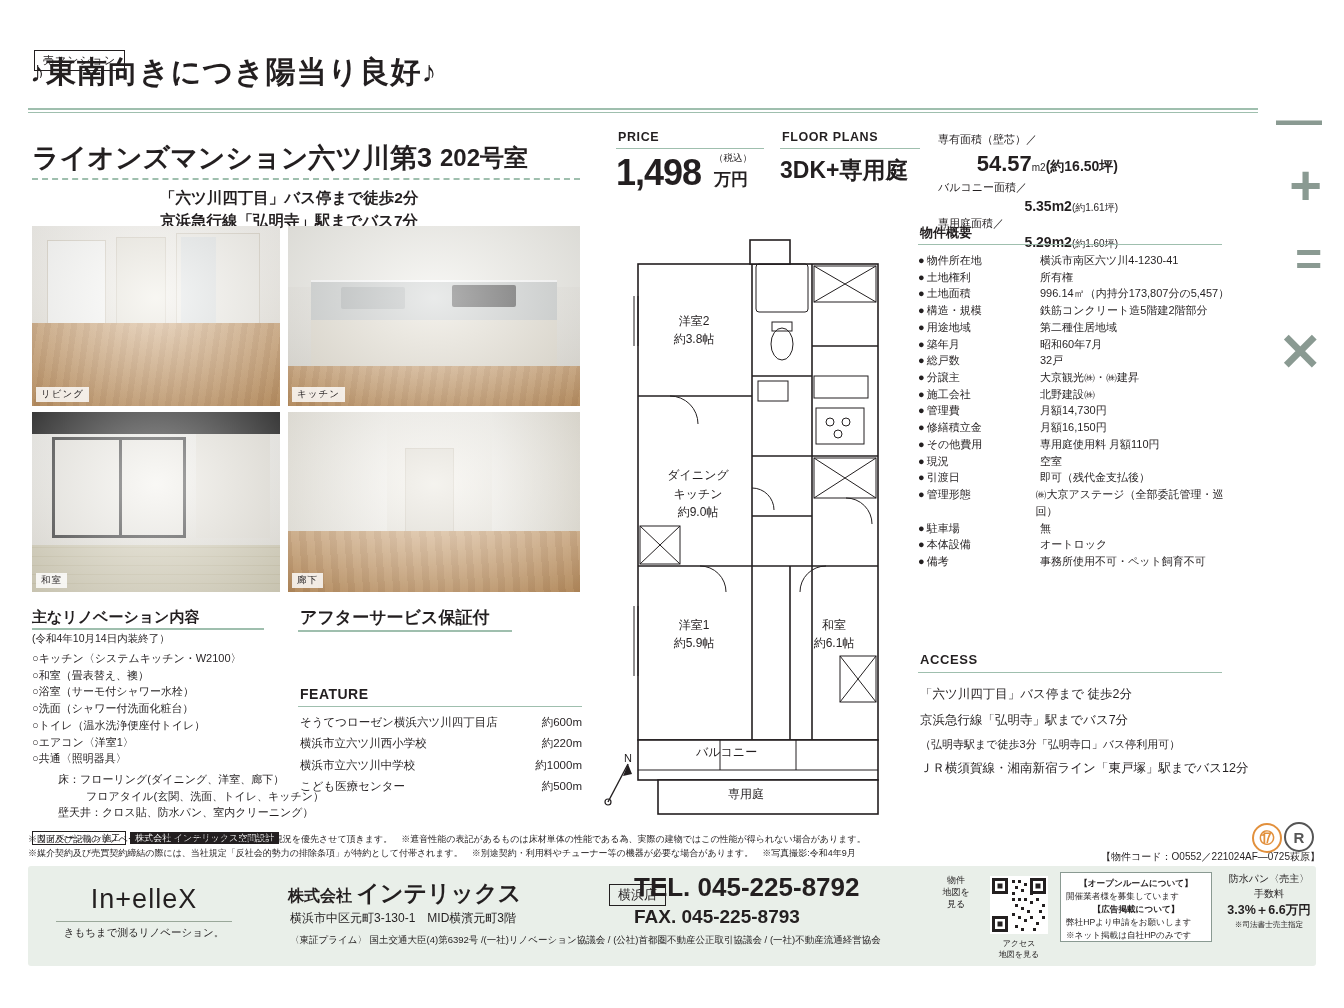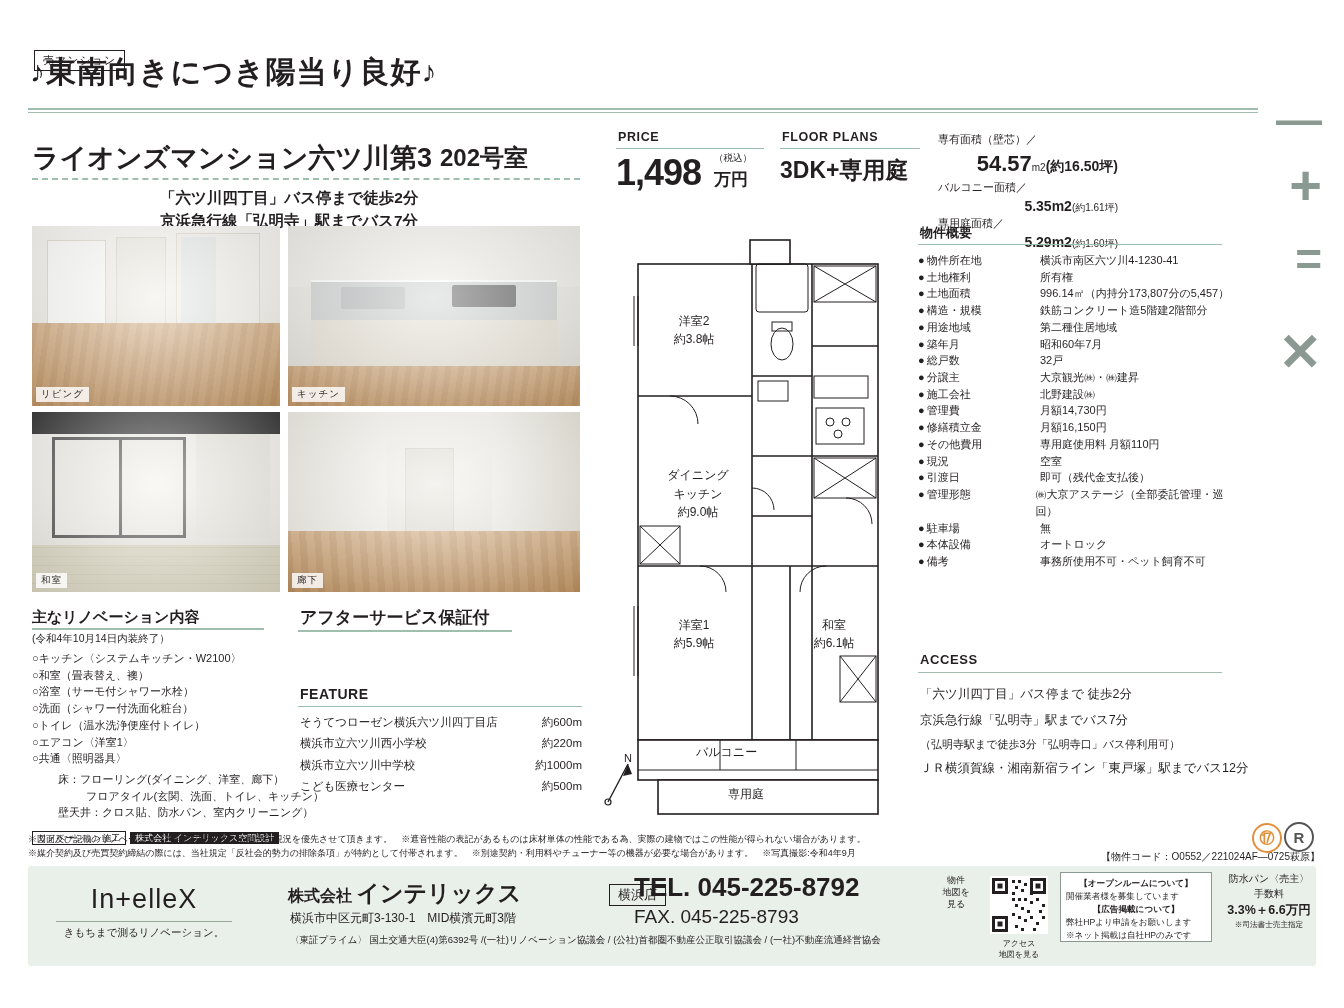--- a/index.html
+++ b/index.html
@@ -151,21 +151,21 @@
     background:#e9efe9; border-radius:3px; }
   .logo-box { position:absolute; left:46px; top:884px; width:196px; text-align:center; }
   .logo-main { font-size:27px; letter-spacing:1px; }
   .logo-under { width:176px; margin:6px auto 0; border-top:1px solid #9aa89a; }
   .logo-sub { font-size:10.5px; margin-top:4px; }
 
   .co-name { position:absolute; left:288px; top:878px; font-size:16px; font-weight:bold; }
   .co-name .big { font-size:23px; }
   .co-branch { position:absolute; left:565px; top:884px; font-size:13px; border:1px solid #231f20; padding:1px 8px;margin-left:44px;}
   .tel { position:absolute; left:634px; top:872px; font-size:26px; font-weight:bold; }
-  .fax { position:absolute; left:634px; top:906px; font-size:19px; font-weight:normal; }
+  .fax { position:absolute; left:634px; top:906px; font-size:19px; font-weight:bold; }
   .co-addr { position:absolute; left:290px; top:910px; font-size:12px; }
   .co-legal { position:absolute; left:290px; top:934px; font-size:9.5px; }
 
   .mapbox { position:absolute; left:930px; top:874px; width:52px; font-size:9px; text-align:center; line-height:1.35;}
   .qr { position:absolute; left:990px; top:876px; width:58px; height:58px; }
   .qr-cap { position:absolute; left:986px; top:938px; font-size:8px; width:66px; text-align:center;}
 
   .notebox { position:absolute; left:1060px; top:872px; width:152px; height:70px;
      border:1px solid #8a9a92; background:#fff; font-size:8.6px; padding:4px 5px; line-height:1.5;}
   .notebox .hd { text-align:center; font-weight:bold; font-size:8.6px; }

